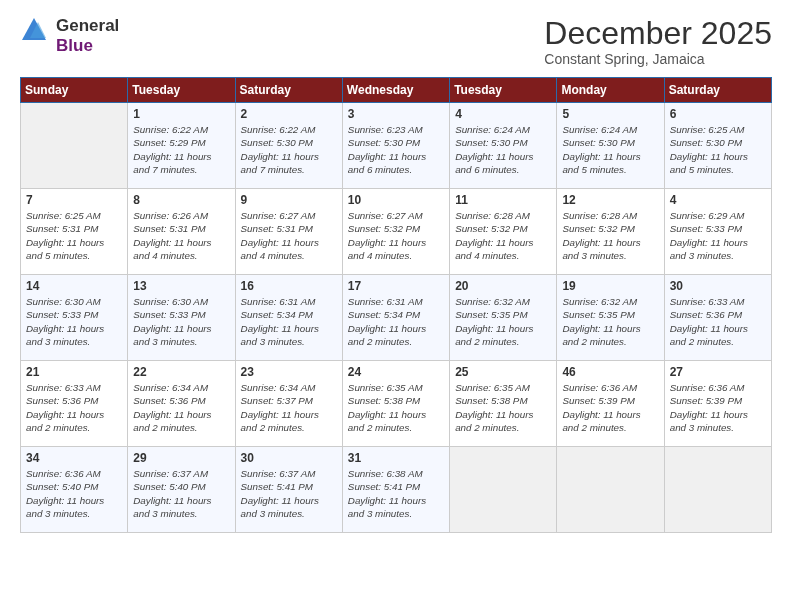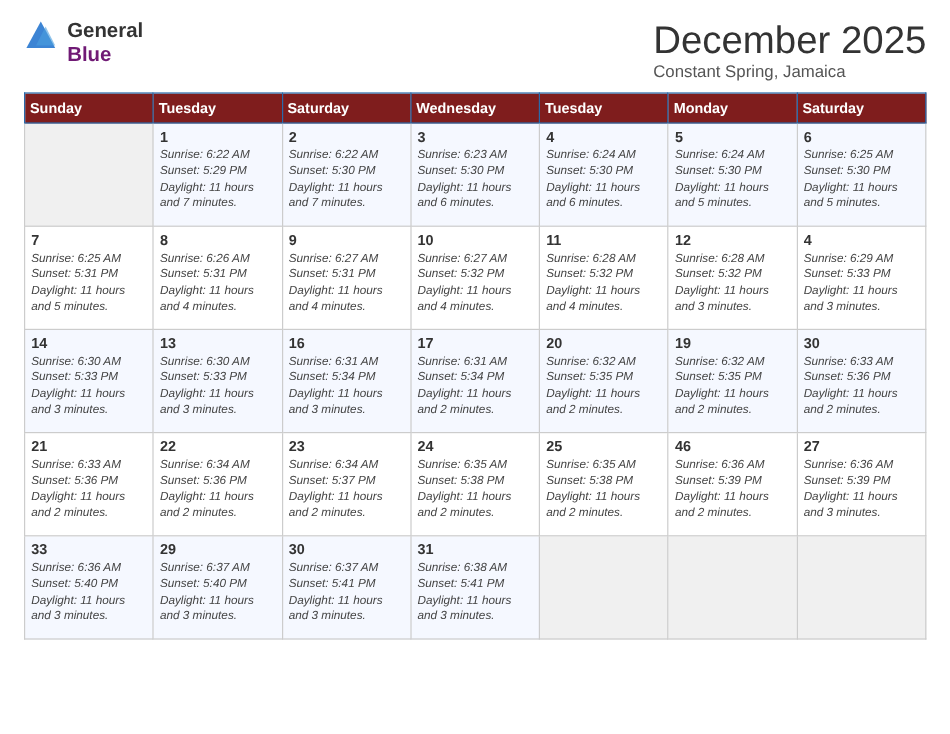--- a/index.html
+++ b/index.html
@@ -344,21 +344,21 @@
             <span class="day-number">27</span>
         <div class="day-info">
           Sunrise: 6:36 AM<br>
           Sunset: 5:39 PM<br>
           Daylight: 11 hours and 3 minutes.
         </div>
           </td>
         </tr>
         <tr>
           <td>
-            <span class="day-number">33</span>
+            <span class="day-number">34</span>
         <div class="day-info">
           Sunrise: 6:36 AM<br>
           Sunset: 5:40 PM<br>
           Daylight: 11 hours and 3 minutes.
         </div>
           </td>
           <td>
             <span class="day-number">29</span>
         <div class="day-info">
           Sunrise: 6:37 AM<br>

